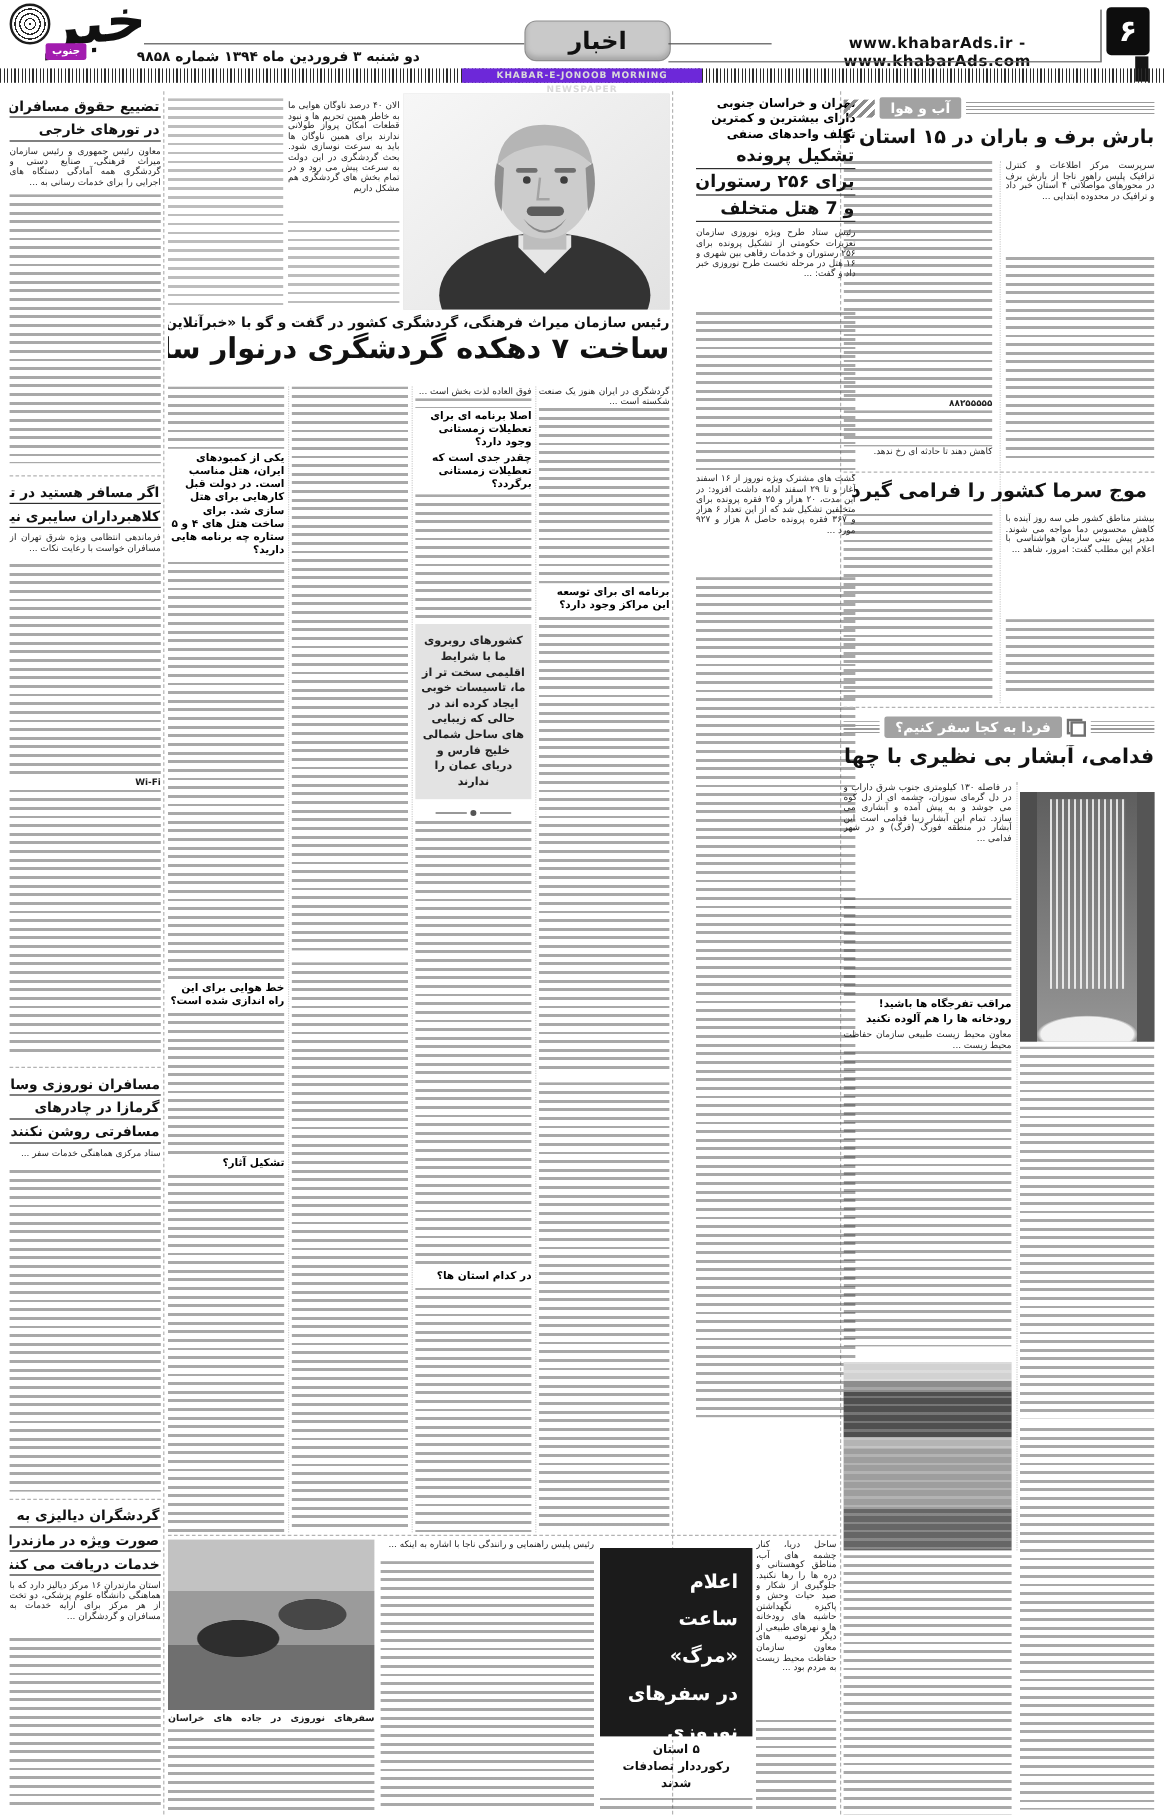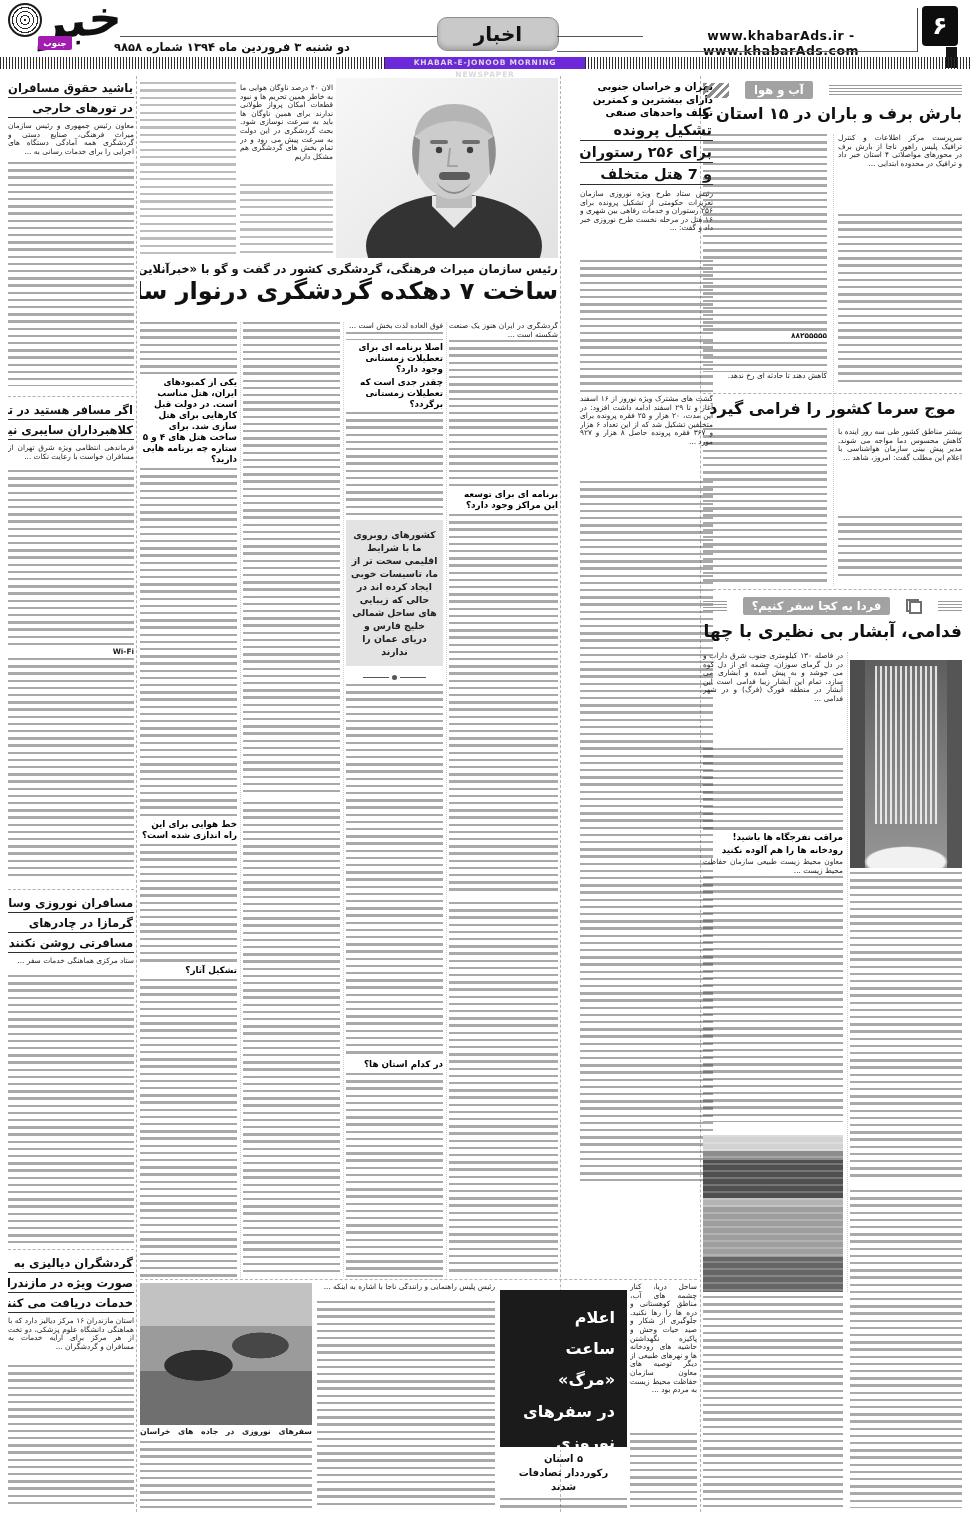--- a/index.html
+++ b/index.html
@@ -16,21 +16,21 @@
   .sh{font-weight:bold;font-size:8.8px;line-height:11px;color:#000;text-align:right;}
   
   .rule-line{font-weight:bold;border-bottom:1px solid #2e2e2e;padding:3px 1px 2px;white-space:nowrap;overflow:hidden;}
   .lc-h{font-size:11.5px;}
   .cases-h{font-size:14.5px;}
   .center{text-align:center;}
   .dashv{border-right:1px dashed #b3b3b3;width:0;}
   .dotv{border-right:1px dotted #cfcfcf;width:0;}
   .dashh{border-top:1px dashed #b3b3b3;height:0;}
   .rc-head{font-weight:bold;font-size:16px;text-align:center;white-space:nowrap;overflow:hidden;}
-  .secbar{display:flex;align-items:center;gap:16px;text-align:right;}
+  .secbar{display:flex;align-items:center;gap:4px;text-align:right;}
   .secbar .lines{flex:1;height:11px;background:repeating-linear-gradient(to bottom,#9a9a9a 0 1px,transparent 1px 3px);}
   .secbar .label{background:#a2a2a2;color:#fff;font-weight:bold;font-size:11.5px;padding:2px 9px;border-radius:2px;white-space:nowrap;}
   .secbar .stripes{width:26px;height:15px;background:repeating-linear-gradient(135deg,#8c8c8c 0 3px,transparent 3px 6px);}
   .frames-icon{position:relative;width:16px;height:15px;}
   .frames-icon:before,.frames-icon:after{content:"";position:absolute;border:2px solid #6f6f6f;background:#fff;width:9px;height:9px;}
   .frames-icon:before{left:0;top:0;}
   .frames-icon:after{right:0;bottom:0;}
   .pullquote{background:#e3e3e3;font-weight:bold;font-size:9.3px;line-height:13px;text-align:center;padding:8px 5px;color:#222;}
   .pq-div{display:flex;align-items:center;justify-content:center;gap:3px;height:14px;}
   .pq-div .bar{width:26px;border-top:1px solid #555;}
@@ -71,21 +71,21 @@
   <div class="abs dashv" style="left:560px;top:76px;height:1436px;"></div>
   <div class="abs dashv" style="left:700px;top:76px;height:1436px;"></div>
   <div class="abs dotv" style="left:240px;top:322px;height:955px;"></div>
   <div class="abs dotv" style="left:343px;top:322px;height:955px;"></div>
   <div class="abs dotv" style="left:446px;top:322px;height:955px;"></div>
   <div class="abs dotv" style="left:833px;top:134px;height:452px;"></div>
   <div class="abs dotv" style="left:847px;top:652px;height:640px;"></div>
   <div class="abs dashh" style="left:140px;top:1279px;width:557px;"></div>
 
   <div class="abs" style="left:8px;top:78px;width:126px;">
-    <div class="rule-line lc-h">باشید حقوق مسافران</div>
+    <div class="rule-line lc-h">تضییع حقوق مسافران</div>
     <div class="rule-line lc-h">در تورهای خارجی</div>
     <div class="snip" style="height:40px;margin-top:4px;">معاون رئیس جمهوری و رئیس سازمان میراث فرهنگی، صنایع دستی و گردشگری همه آمادگی دستگاه های اجرایی را برای خدمات رسانی به ...</div>
     <div class="greek" style="height:224px;"></div>
   </div>
   <div class="abs dashh" style="left:8px;top:396px;width:126px;"></div>
   <div class="abs" style="left:8px;top:400px;width:126px;">
     <div class="rule-line lc-h">اگر مسافر هستید در تله</div>
     <div class="rule-line lc-h">کلاهبرداران سایبری نیفتید</div>
     <div class="snip" style="height:26px;margin-top:4px;">فرماندهی انتظامی ویژه شرق تهران از مسافران خواست با رعایت نکات ...</div>
     <div class="greek" style="height:178px;"></div>

